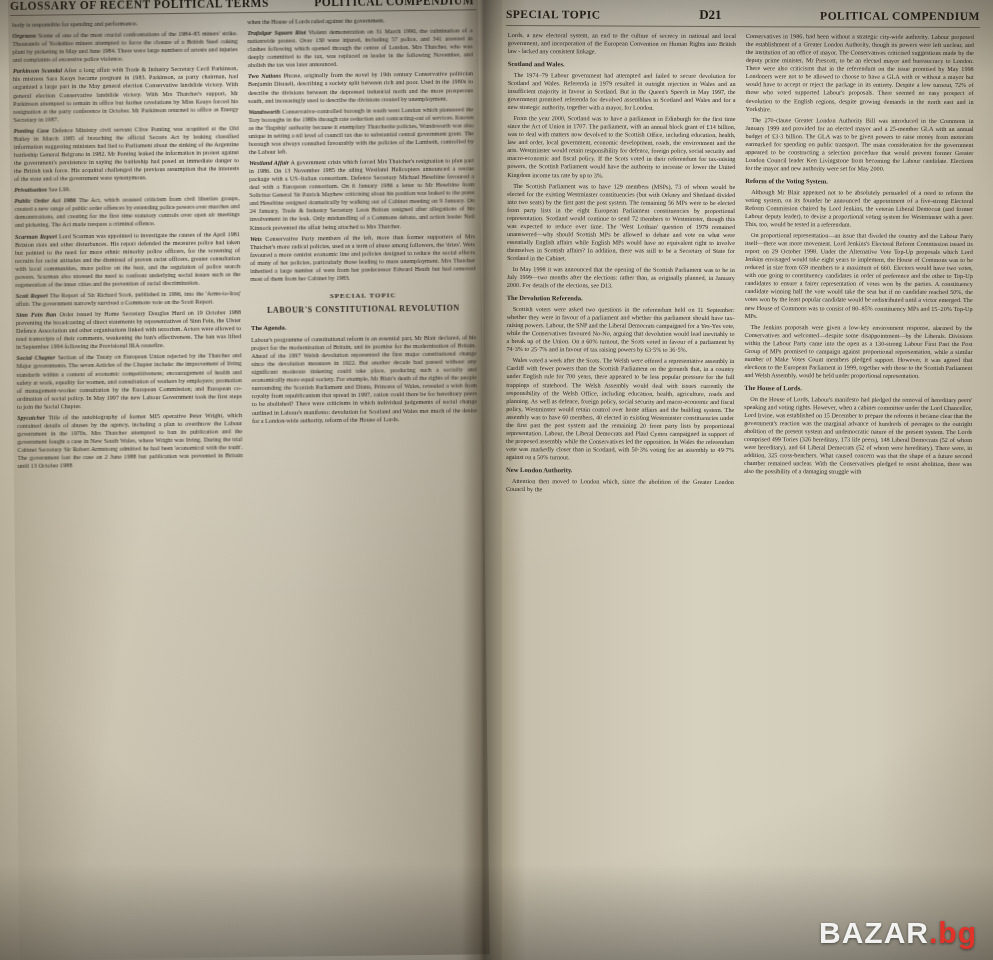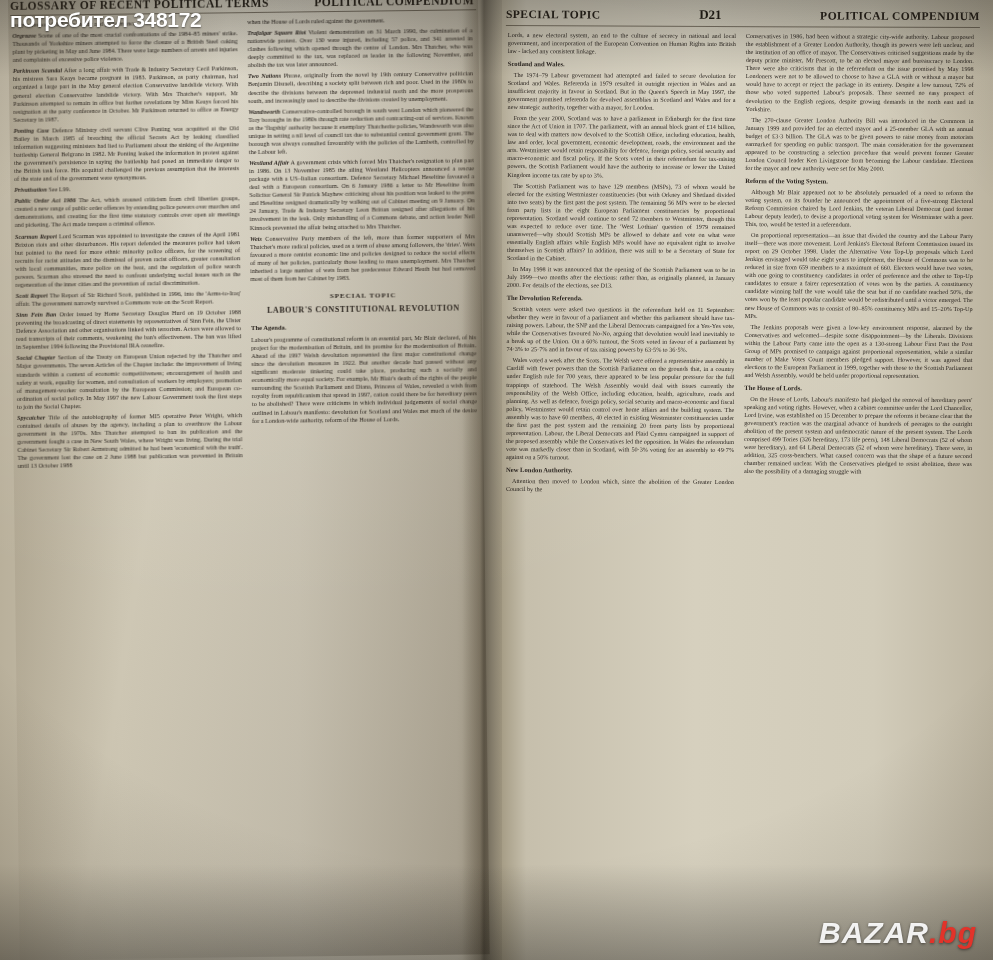--- a/index.html
+++ b/index.html
@@ -48,21 +48,21 @@
   
   .leftshade{position:absolute;inset:0;pointer-events:none;
     background:linear-gradient(100deg, rgba(90,78,55,0.18), rgba(0,0,0,0) 35%, rgba(60,50,35,0.30) 100%);}
 
   
   .wm-brand{position:absolute;left:10px;top:8px;font-family:"Liberation Sans",sans-serif;
     font-weight:bold;font-size:21px;color:#ffffff;letter-spacing:-.3px;
     text-shadow:0 1px 2px rgba(0,0,0,.55);}
   .wm-bazar{position:absolute;right:16px;bottom:10px;font-family:"Liberation Sans",sans-serif;
     font-weight:bold;font-size:30px;letter-spacing:1px;color:rgba(255,255,255,.92);
-    text-shadow:0 1px 3px rgba(0,0,0,.5);font-style:italic;}
+    text-shadow:0 1px 3px rgba(0,0,0,.5);}
   .wm-bazar .dot{color:#e2332a;}
 
   
   .pageno{font-family:"Liberation Serif",serif;font-weight:bold;font-size:13px;color:#241f18;}
 
   .hdr-row{display:flex;align-items:baseline;justify-content:space-between;}
   .hdr-row.l{padding:0 4px 2px 2px;}
 </style>
 </head>
 <body>
@@ -152,15 +152,14 @@
 
         <div class="sub">The House of Lords.</div>
         <p class="ind">On the House of Lords, Labour's manifesto had pledged the removal of hereditary peers' speaking and voting rights. However, when a cabinet committee under the Lord Chancellor, Lord Irvine, was established on 15 December to prepare the reforms it became clear that the government's reaction was the marginal advance of hundreds of peerages to the outright abolition of the present system and undemocratic nature of the present system. The Lords comprised 499 Tories (326 hereditary, 173 life peers), 148 Liberal Democrats (52 of whom were hereditary), and 64 Liberal Democrats (52 of whom were hereditary). There were, in addition, 325 cross-benchers. What caused concern was that the shape of a future second chamber remained unclear. With the Conservatives pledged to resist abolition, there was also the possibility of a damaging struggle with</p>
       </div>
     </div>
   </div>
 
   <div class="gutter"></div>
   <div class="vignette"></div>
 
-  <div class="wm-brand">потребител 348172</div>
   <div class="wm-bazar"><span>BAZAR</span><span class="dot">.bg</span></div>
 </div>
 
 </body></html>

